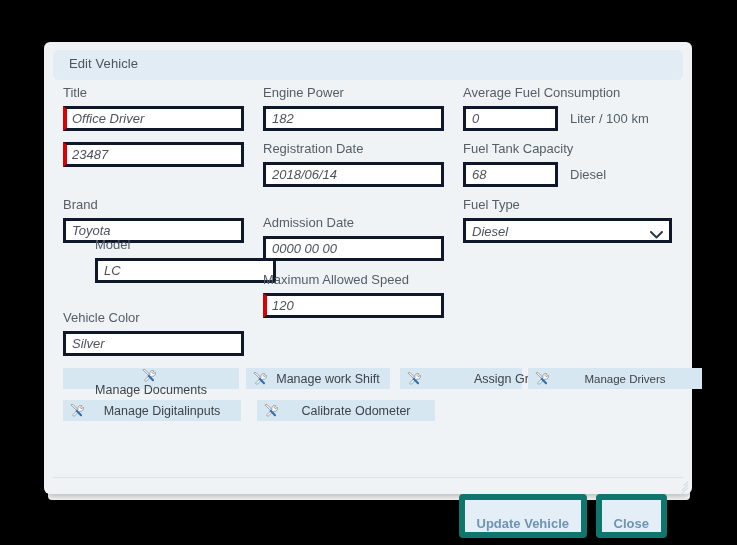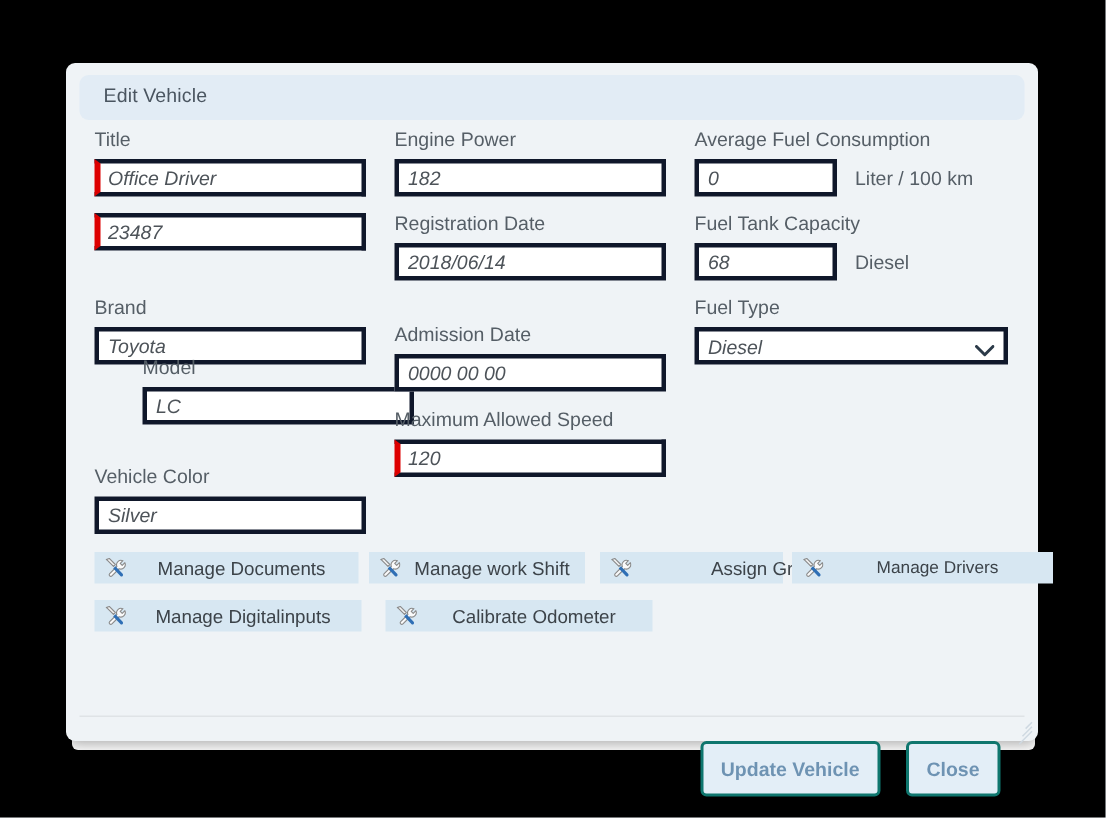--- a/index.html
+++ b/index.html
@@ -160,30 +160,30 @@
   .footer {
     position: absolute;
     left: 0;
     top: 436px;
     width: 648px;
     height: 56px;
   }
   .fbtn {
     position: absolute;
     top: 16px;
-    height: 37px;
+    height: 18px;
     background: #e3eef7;
-    border: 2px solid #0f766e;
+    border: 6px solid #0f766e;
     border-radius: 4px;
     font-size: 13px;
     font-weight: bold;
     color: #6e93b3;
     font-family: "Liberation Sans", sans-serif;
     cursor: pointer;
-    padding: 4px 12px;
+    padding: 16px 12px;
   }
   #btn-update { right: 105px; }
   #btn-close { right: 25px; }
 
   .resize-handle {
     position: absolute;
     right: 4px;
     bottom: 4px;
     width: 14px;
     height: 14px;
@@ -298,21 +298,21 @@
         </div>
       </div>
 
     </div>
   </div>
 
   <div class="toolbtns">
 
     <div class="tool-row">
 
-      <button class="toolbtn" style="left:0px; width:176px;">
+      <button class="toolbtn" style="left:0px; width:176px;flex-direction:column;">
         <span class="ticon">
           <svg width="15" height="15" viewBox="0 0 16 16">
             <path d="M2 2.2 L4.1 1.4 L8.4 5.7 L7.1 7.0 L2.8 2.7 Z" fill="#f2f2f2" stroke="#8a8a8a" stroke-width="0.8" stroke-linejoin="round"></path>
             <path d="M13.8 3.0 a3.2 3.2 0 0 0 -4.3 4.1 L4.4 12.2 a1.1 1.1 0 1 0 1.6 1.6 L11.1 8.7 a3.2 3.2 0 0 0 4.1 -4.3 L13.3 6.3 L11.9 4.9 Z" fill="#fafafa" stroke="#8a8a8a" stroke-width="0.8" stroke-linejoin="round"></path>
             <path d="M8.5 7.0 L13.6 12.2 a1.1 1.1 0 1 1 -1.6 1.6 L6.9 8.6 Z" fill="#2f6fb5"></path>
           </svg>
         </span>
         <span class="tlabel">Manage Documents</span>
       </button>
 

